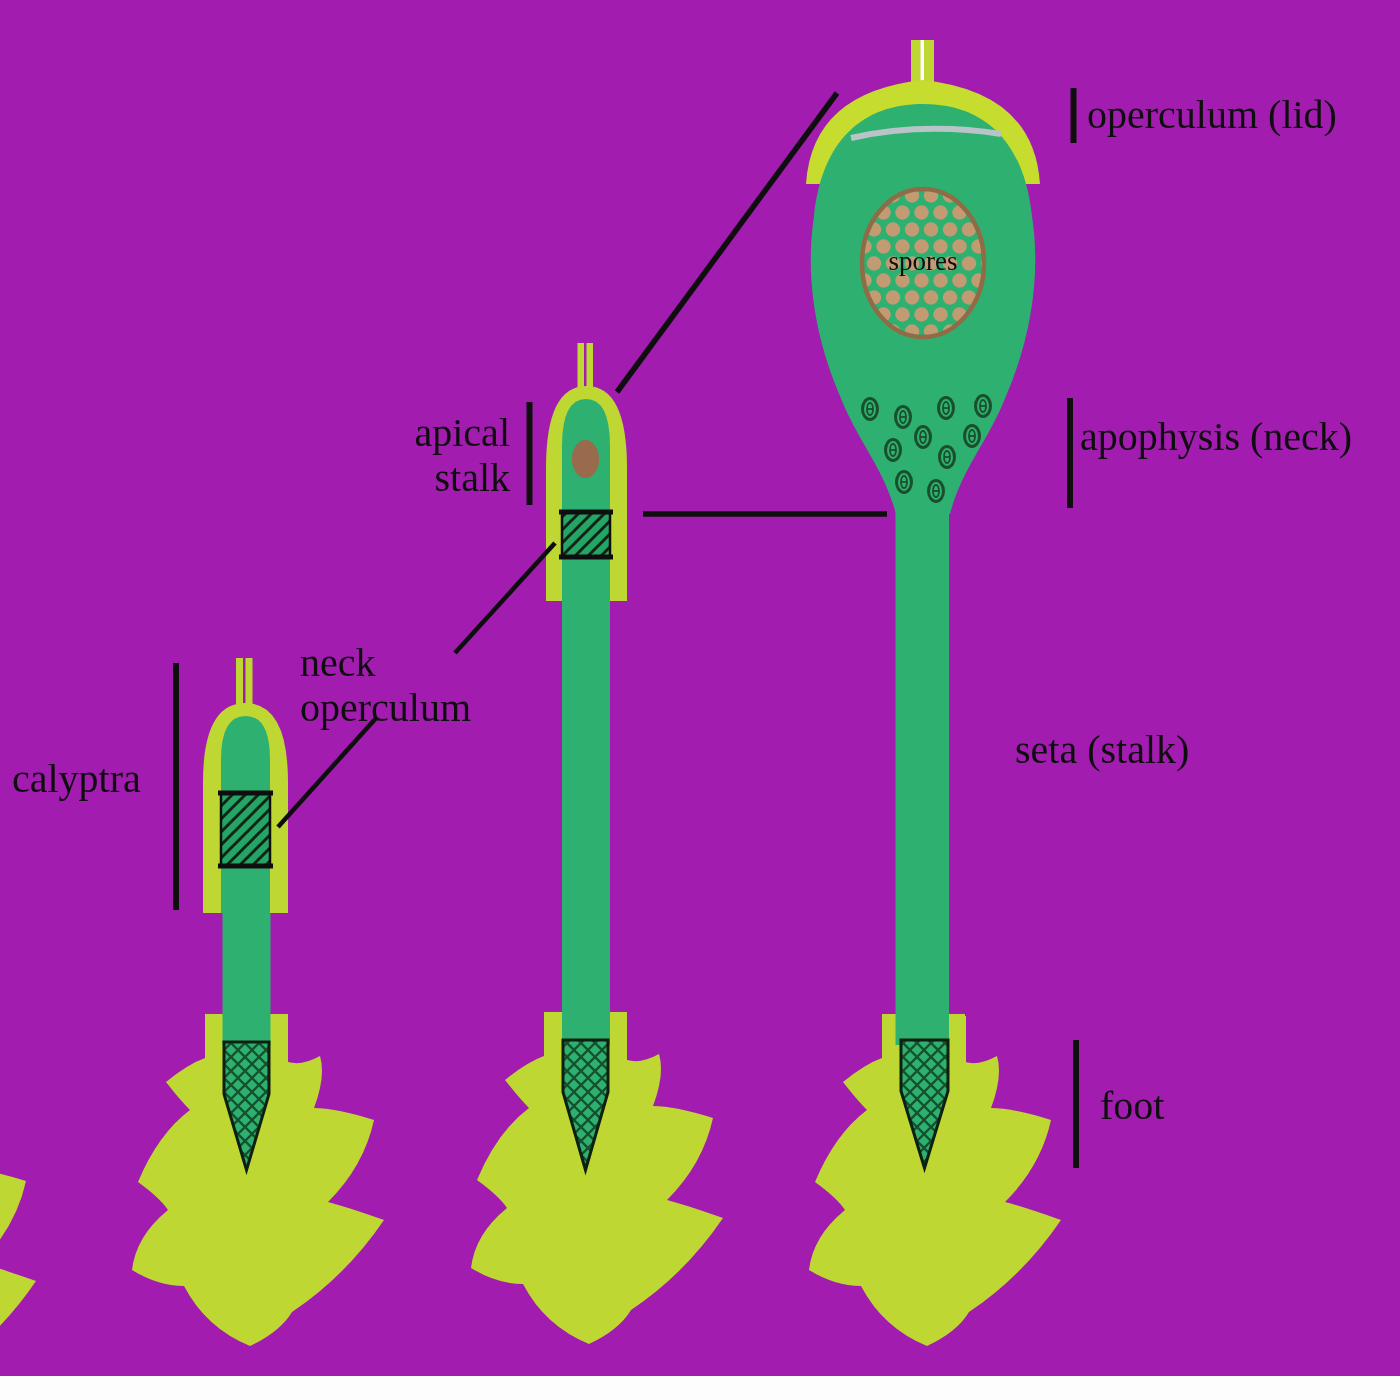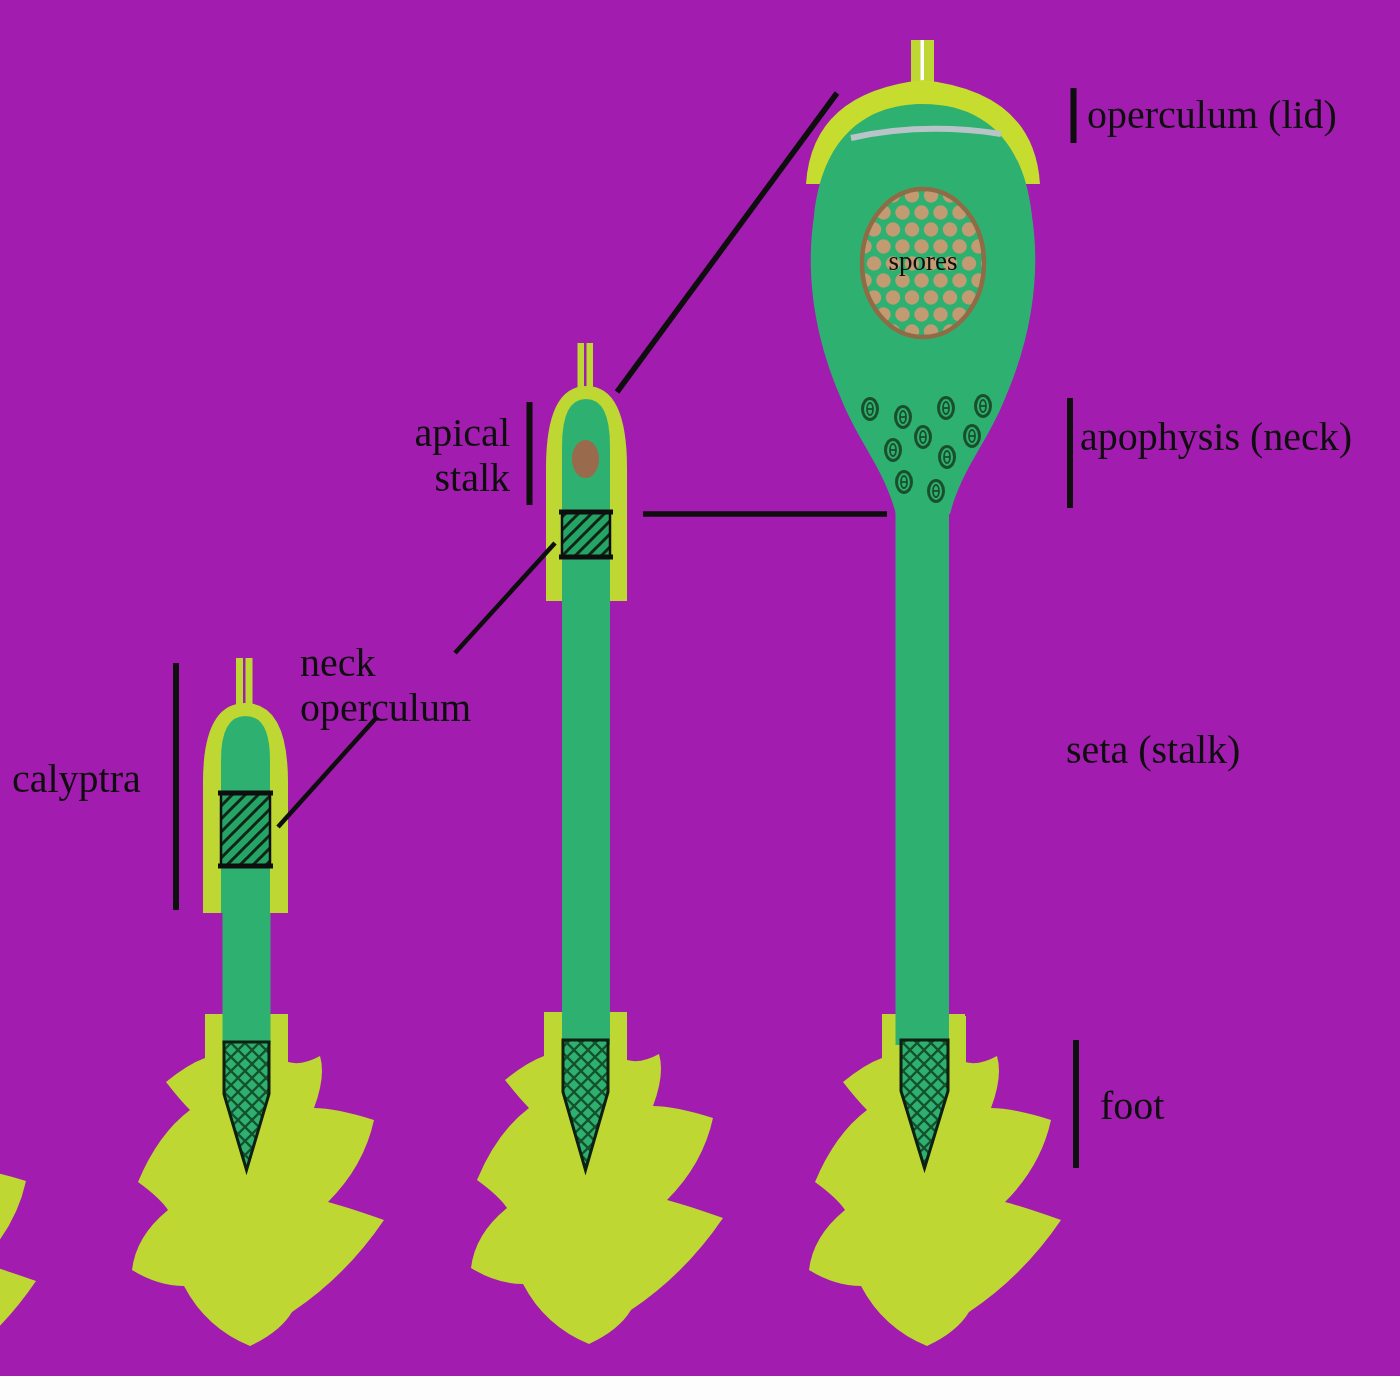--- a/index.html
+++ b/index.html
@@ -152,21 +152,21 @@
     <line x1="176" y1="663" x2="176" y2="910" stroke-width="6"></line>
   </g>
 </svg>
 
 <div class="lbl" style="left:1087px;top:92px;">operculum (lid)</div>
 
 <div class="lbl center" style="left:1080px;top:414px;width:320px;">
   <div>apophysis (neck)</div>
 </div>
 
-<div class="lbl" style="left:1066px;top:727px;">seta (stalk)</div>
+<div class="lbl" style="left:1015px;top:727px;">seta (stalk)</div>
 
 <div class="lbl" style="left:1100px;top:1083px;">foot</div>
 
 <div class="lbl right" style="left:300px;top:410px;width:210px;">
   <div>apical</div>
   <div>stalk</div>
 </div>
 
 <div class="lbl center" style="left:300px;top:640px;width:214px;">
   <div>neck</div>

